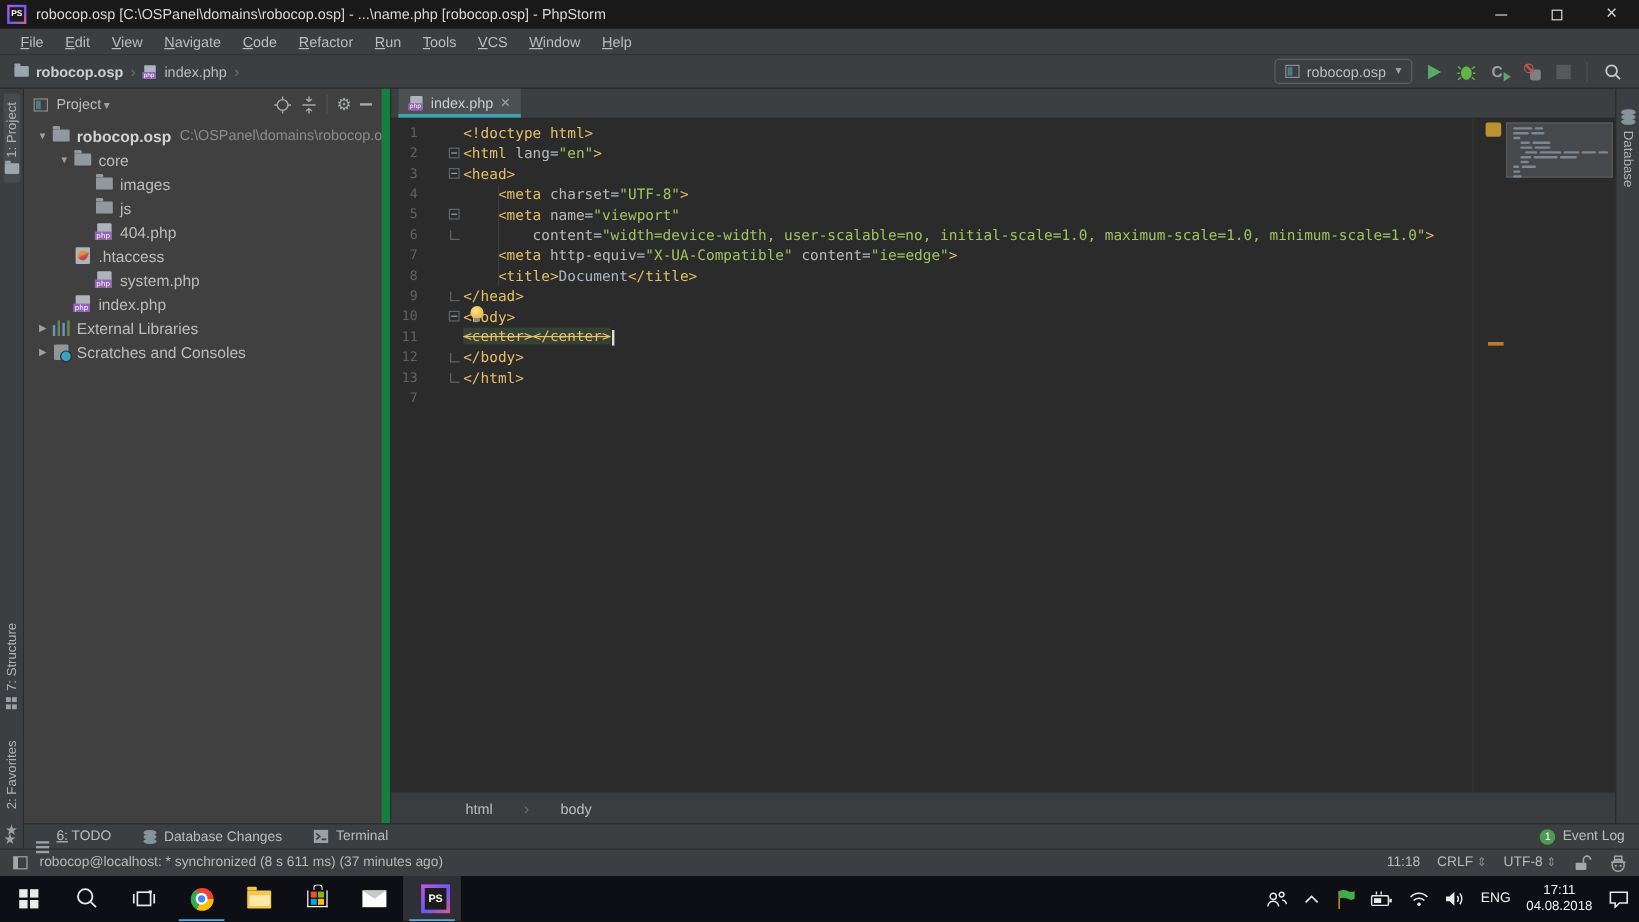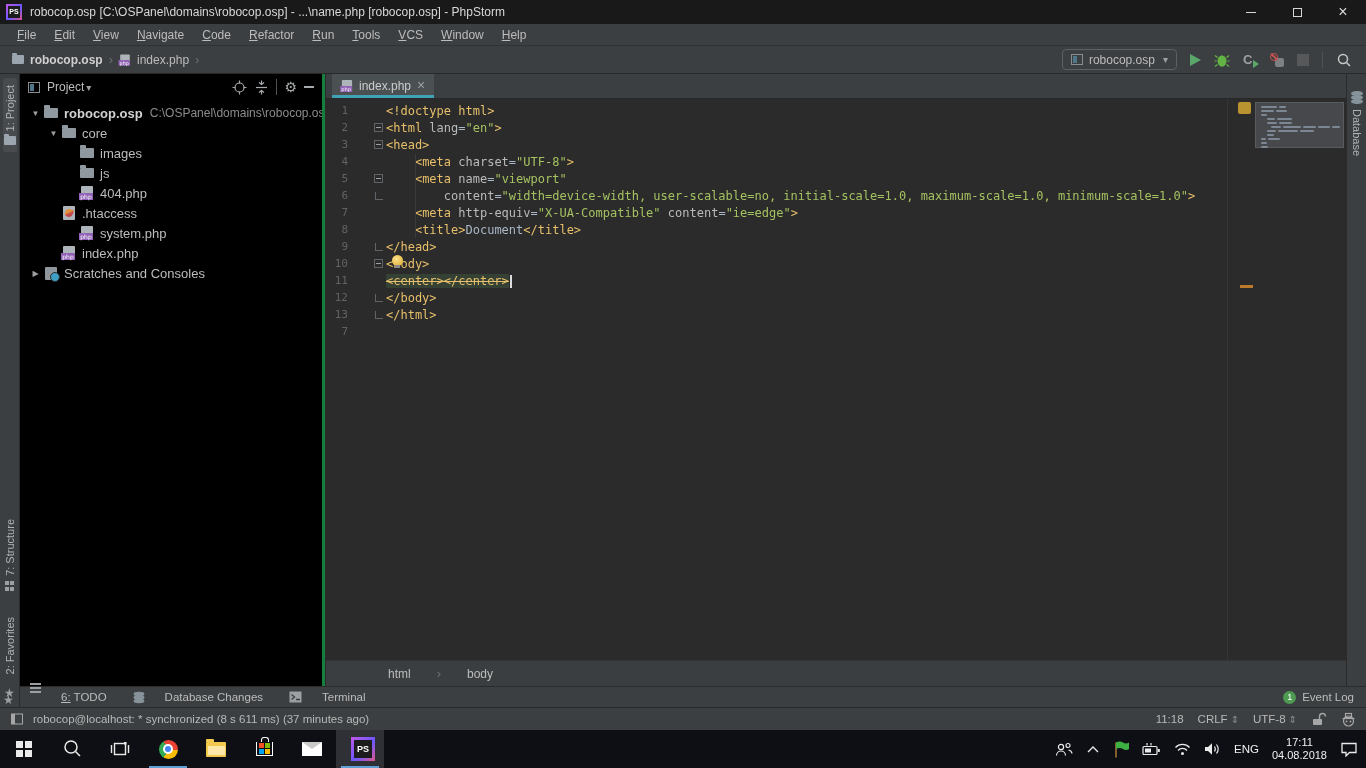--- a/index.html
+++ b/index.html
@@ -57,21 +57,21 @@
   .mini-folder{width:12px;height:9px;background:#9aa5b0;border-radius:1px;position:relative}
   .mini-folder::before{content:"";position:absolute;top:-2.5px;left:0;width:5px;height:2.5px;background:#9aa5b0;border-radius:1px 1px 0 0}
   .ic-structure{display:grid;grid-template:repeat(2,4px)/repeat(2,4px);gap:1.5px}
   .ic-structure span{background:#9aa0a4}
   .ic-star::before{content:"★";color:#9aa0a4;font-size:12px}
   .ic-db{width:12px;height:13px;position:relative}
   .ic-db i{position:absolute;left:0;width:12px;height:4.5px;background:#87939a;border-radius:50%/60%}
   .ic-db i:nth-child(1){top:0}.ic-db i:nth-child(2){top:4px}.ic-db i:nth-child(3){top:8px}
 
   
-  .project-panel{position:absolute;left:20px;top:0;width:305px;height:612px;background:#000000;border-right:3px solid #15803d;display:flex;flex-direction:column}
+  .project-panel{position:absolute;left:20px;top:0;width:305px;height:612px;background:#404040;border-right:7px solid #15803d;display:flex;flex-direction:column}
   .panel-header{height:26px;display:flex;align-items:center;gap:7px;padding:0 8px;font-size:12px;color:#bcbcbc}
   .ph-spacer{flex:1}
   .ic-gear::before{content:"⚙";font-size:14px;color:#a7aaac}
   .ic-minus{width:10px;height:2px;background:#a7aaac}
   .tree{flex:1;padding-top:3px;font-size:13px;color:#bcbcbc;overflow:hidden}
   .tree-row{height:20px;display:flex;align-items:center;white-space:nowrap}
   .d0{padding-left:8px}.d1{padding-left:26px}.d2{padding-left:44px}
   .tri{width:15px;flex:none;font-size:8px;color:#9da0a3;text-align:center}
   .tri-down::before{content:"▼"}
   .tri-right::before{content:"▶"}
@@ -125,21 +125,21 @@
   .stripe-mark{position:absolute;left:914px;top:186px;width:13px;height:3px;background:#bb7a2c}
   .bulb{position:absolute;left:66px;top:156px;width:11px;height:11px;border-radius:50%;
     background:radial-gradient(circle at 40% 35%,#ffe28a,#d9a72c)}
   .bulb::after{content:"";position:absolute;bottom:-2px;left:3px;width:5px;height:3px;background:#8a8a8a}
   .editor-crumbs{height:26px;background:#3b3e40;border-top:1px solid #313335;display:flex;align-items:center;
     padding-left:62px;gap:26px;font-size:12px;color:#bcbcbc}
 
   
   .toolbar-bottom{position:absolute;left:20px;right:0;top:612px;height:21px;background:#3c3f41;border-top:1px solid #2b2b2b;
     display:flex;align-items:center;font-size:11.5px;color:#bcbcbc}
-  .tw-item{display:flex;align-items:flex-start;gap:20px;margin-left:26px}
+  .tw-item{display:flex;align-items:flex-end;gap:6px;margin-left:26px}
   .tw-item:first-child{margin-left:10px}
   .tw-item .lbl{display:inline-block}
   .tw-item .lbl.mn::first-letter{text-decoration:underline}
   .ic-hlines{width:11px;height:2px;background:#9aa0a4;box-shadow:0 4px 0 #9aa0a4,0 8px 0 #9aa0a4;margin-top:-8px}
   .badge{width:13px;height:13px;border-radius:50%;background:#4E9A52;color:#fff;font-size:9px;
     display:flex;align-items:center;justify-content:center}
   .eventlog{margin-left:auto;margin-right:12px;display:flex;align-items:center;gap:6px}
   .corner-star{position:absolute;left:3px;top:616px}
 
   
@@ -335,20 +335,32 @@
         <div class="tree-row d1">
           <span class="tri"></span>
           <span class="t-icon">
               <span class="icon-php"></span>
             </span>
           <span class="t-label">index.php</span>
         </div>
         <div class="tree-row d0">
           <span class="tri tri-right"></span>
           <span class="t-icon">
+              <span class="icon-lib">
+                <i></i>
+                <i></i>
+                <i></i>
+                <i></i>
+              </span>
+            </span>
+          <span class="t-label">External Libraries</span>
+        </div>
+        <div class="tree-row d0">
+          <span class="tri tri-right"></span>
+          <span class="t-icon">
               <span class="icon-scr"></span>
             </span>
           <span class="t-label">Scratches and Consoles</span>
         </div>
       </div>
     </div>
 
     <div class="editor">
       <div class="tabbar">
         <div class="tab">

